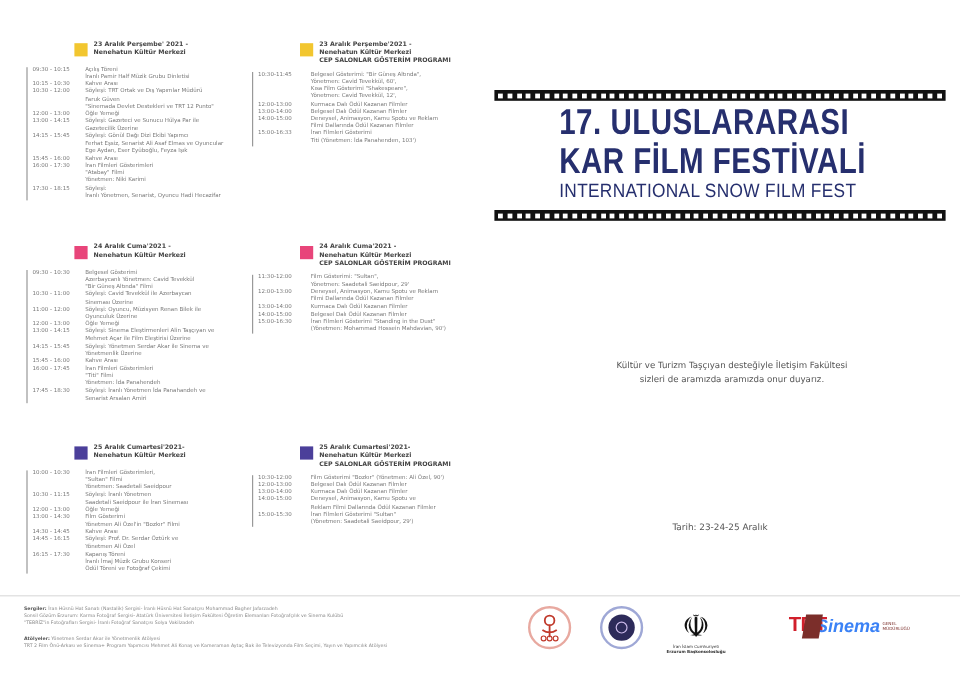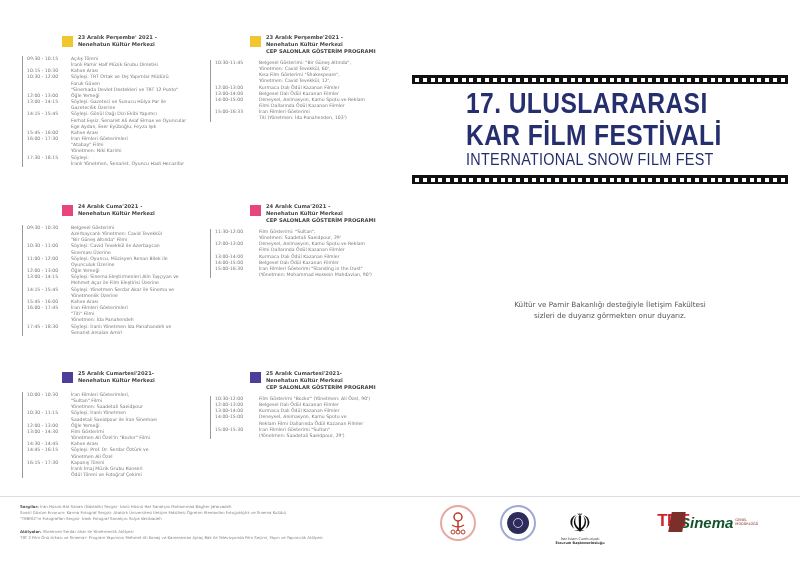--- a/index.html
+++ b/index.html
@@ -508,25 +508,26 @@
     <span></span>
     <span></span>
     <span></span>
     <span></span>
     <span></span>
     <span></span>
     <span></span>
   </div>
 
 <div class="invite">
-  <div>Kültür ve Pamir Bakanlığı desteğiyle İletişim Fakültesi</div>
-  <div>sizleri de duyarız görmekten onur duyarız.</div>
+  <div>Kültür ve Turizm Taşçıyan desteğiyle İletişim Fakültesi</div>
+  <div>sizleri de aramızda aramızda onur duyarız.</div>
 </div>
 
 <div class="dateplace">
+  <div>Tarih: 23-24-25 Aralık</div>
 </div>
 
 <div class="footer-line"></div>
 
 <div class="notes">
   <p><b>Sergiler:</b> <span>İran Hüsnü Hat Sanatı (Nastalik) Sergisi- İranlı Hüsnü Hat Sanatçısı Mohammad Bagher Jafarzadeh</span></p>
   <p>Sonsil Gözüm Erzurum: Karma Fotoğraf Sergisi- Atatürk Üniversitesi İletişim Fakültesi Öğretim Elemanları Fotoğrafçılık ve Sinema Kulübü</p>
   <p>"TEBRİZ"in Fotoğrafları Sergisi- İranlı Fotoğraf Sanatçısı Solya Vakilzadeh</p>
   <p style="height:6px;"></p>
   <p><b>Atölyeler:</b> <span>Yönetmen Serdar Akar ile Yönetmenlik Atölyesi</span></p>
@@ -554,15 +555,15 @@
   <div style="font-size:3.4px; color:#333; text-align:center; line-height:4.5px;">İran İslam Cumhuriyeti</div>
   <div style="font-size:3.4px; color:#333; text-align:center; line-height:4.5px; font-weight:bold;">Erzurum Başkonsolosluğu</div>
 </div>
 
 <div class="logo" style="left:634px; top:510px; width:42px; height:22px;margin-left:18px;">
   <span style="font-family:'Liberation Sans', sans-serif; font-weight:bold; font-size:17px; color:#d11f2b; letter-spacing:-0.5px;">TRT</span>
 </div>
 
 <div class="logo" style="left:670px; top:508px; width:95px; height:28px; justify-content:flex-start;">
   <div style="width:14px; height:20px; background:#7b2e2a; transform:skewX(-10deg); margin-right:-4px;"></div>
-  <span style="font-family:'Liberation Sans', sans-serif; font-weight:bold; font-style:italic; font-size:15px; color:#14532d;">Sinema</span>
+  <span style="font-family:'Liberation Sans', sans-serif; font-weight:bold; font-style:italic; font-size:15px; color:#3b82f6;">Sinema</span>
   <span style="font-size:3.5px; color:#7b2e2a; margin-left:2px; width:20px; line-height:4.5px;">GENEL MÜDÜRLÜĞÜ</span>
 </div>
 
 </body></html>

